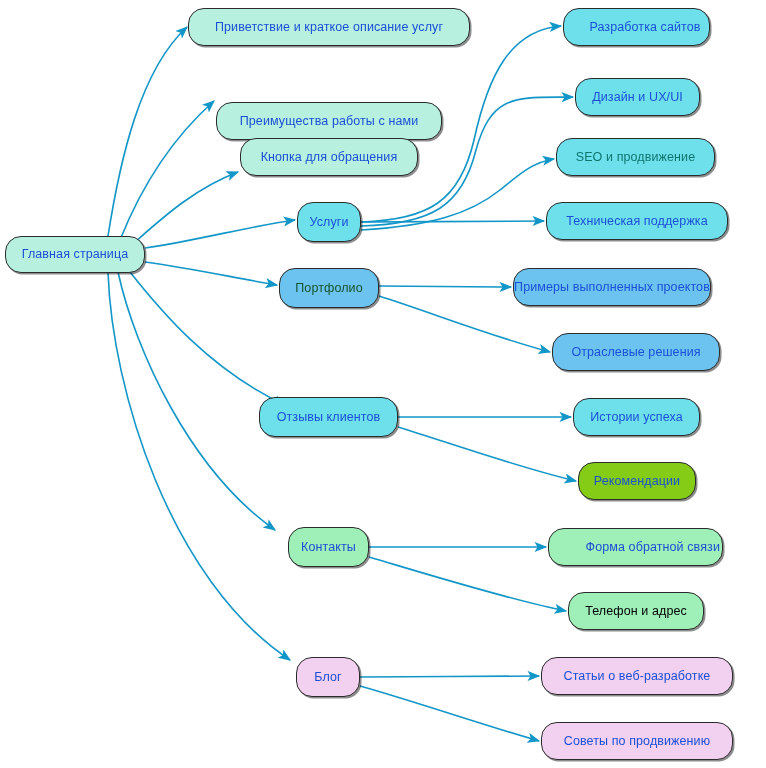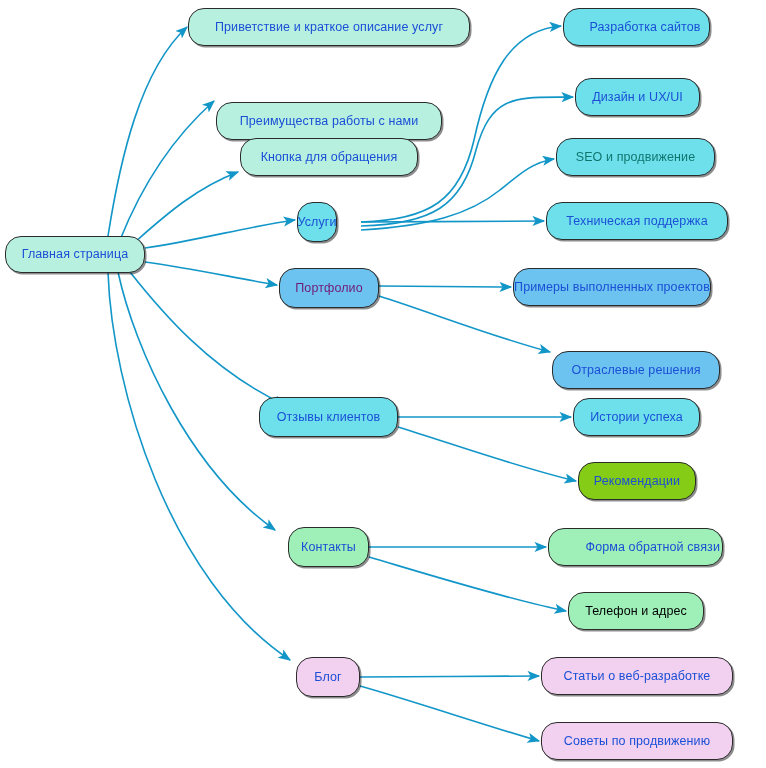--- a/index.html
+++ b/index.html
@@ -82,42 +82,42 @@
       </div>
       <div class="node" style="left: 188px; top: 8px; width: 282px; height: 38px; background: rgb(184, 240, 224); color: rgb(26, 79, 214); border-color: rgb(43, 43, 43);">
         <span class="node-label">Приветствие и краткое описание услуг</span>
       </div>
       <div class="node" style="left: 216px; top: 78px; width: 226px; height: 38px; background: rgb(184, 240, 224); color: rgb(26, 79, 214); border-color: rgb(43, 43, 43); margin-top: 24px;">
         <span class="node-label">Преимущества работы с нами</span>
       </div>
       <div class="node" style="left: 240px; top: 138px; width: 178px; height: 38px; background: rgb(184, 240, 224); color: rgb(26, 79, 214); border-color: rgb(43, 43, 43);">
         <span class="node-label">Кнопка для обращения</span>
       </div>
-      <div class="node" style="left: 297px; top: 202px; width: 40px; height: 40px; background: rgb(110, 224, 236); color: rgb(26, 79, 214); border-color: rgb(43, 43, 43);">
+      <div class="node" style="left: 297px; top: 202px; width: 64px; height: 40px; background: rgb(110, 224, 236); color: rgb(26, 79, 214); border-color: rgb(43, 43, 43);">
         <span class="node-label">Услуги</span>
       </div>
       <div class="node" style="left: 563px; top: 8px; width: 147px; height: 38px; background: rgb(110, 224, 236); color: rgb(26, 79, 214); border-color: rgb(43, 43, 43); padding-left: 17px;">
         <span class="node-label">Разработка сайтов</span>
       </div>
       <div class="node" style="left: 575px; top: 78px; width: 125px; height: 38px; background: rgb(110, 224, 236); color: rgb(26, 79, 214); border-color: rgb(43, 43, 43);">
         <span class="node-label">Дизайн и UX/UI</span>
       </div>
       <div class="node" style="left: 556px; top: 138px; width: 159px; height: 38px; background: rgb(110, 224, 236); color: #0f766e; border-color: rgb(43, 43, 43);">
         <span class="node-label">SEO и продвижение</span>
       </div>
       <div class="node" style="left: 546px; top: 202px; width: 182px; height: 38px; background: rgb(110, 224, 236); color: rgb(26, 79, 214); border-color: rgb(43, 43, 43);">
         <span class="node-label">Техническая поддержка</span>
       </div>
-      <div class="node" style="left: 279px; top: 268px; width: 100px; height: 40px; background: rgb(109, 195, 240); color: #701a75; border-color: rgb(43, 43, 43);">
+      <div class="node" style="left: 279px; top: 268px; width: 100px; height: 40px; background: rgb(109, 195, 240); color: #14532d; border-color: rgb(43, 43, 43);">
         <span class="node-label">Портфолио</span>
       </div>
       <div class="node" style="left: 513px; top: 268px; width: 198px; height: 38px; background: rgb(109, 195, 240); color: rgb(26, 79, 214); border-color: rgb(43, 43, 43);">
         <span class="node-label">Примеры выполненных проектов</span>
       </div>
-      <div class="node" style="left: 552px; top: 333px; width: 168px; height: 38px; background: rgb(109, 195, 240); color: rgb(26, 79, 214); border-color: rgb(43, 43, 43); margin-top: 18px;">
+      <div class="node" style="left: 552px; top: 333px; width: 168px; height: 38px; background: rgb(109, 195, 240); color: rgb(26, 79, 214); border-color: rgb(43, 43, 43);">
         <span class="node-label">Отраслевые решения</span>
       </div>
       <div class="node" style="left: 259px; top: 397px; width: 139px; height: 40px; background: rgb(110, 224, 236); color: rgb(26, 79, 214); border-color: rgb(43, 43, 43);">
         <span class="node-label">Отзывы клиентов</span>
       </div>
       <div class="node" style="left: 573px; top: 398px; width: 127px; height: 38px; background: rgb(110, 224, 236); color: rgb(26, 79, 214); border-color: rgb(43, 43, 43);">
         <span class="node-label">Истории успеха</span>
       </div>
       <div class="node" style="left: 578px; top: 462px; width: 118px; height: 38px; background: #84cc16; color: rgb(26, 79, 214); border-color: rgb(43, 43, 43);">
         <span class="node-label">Рекомендации</span>

